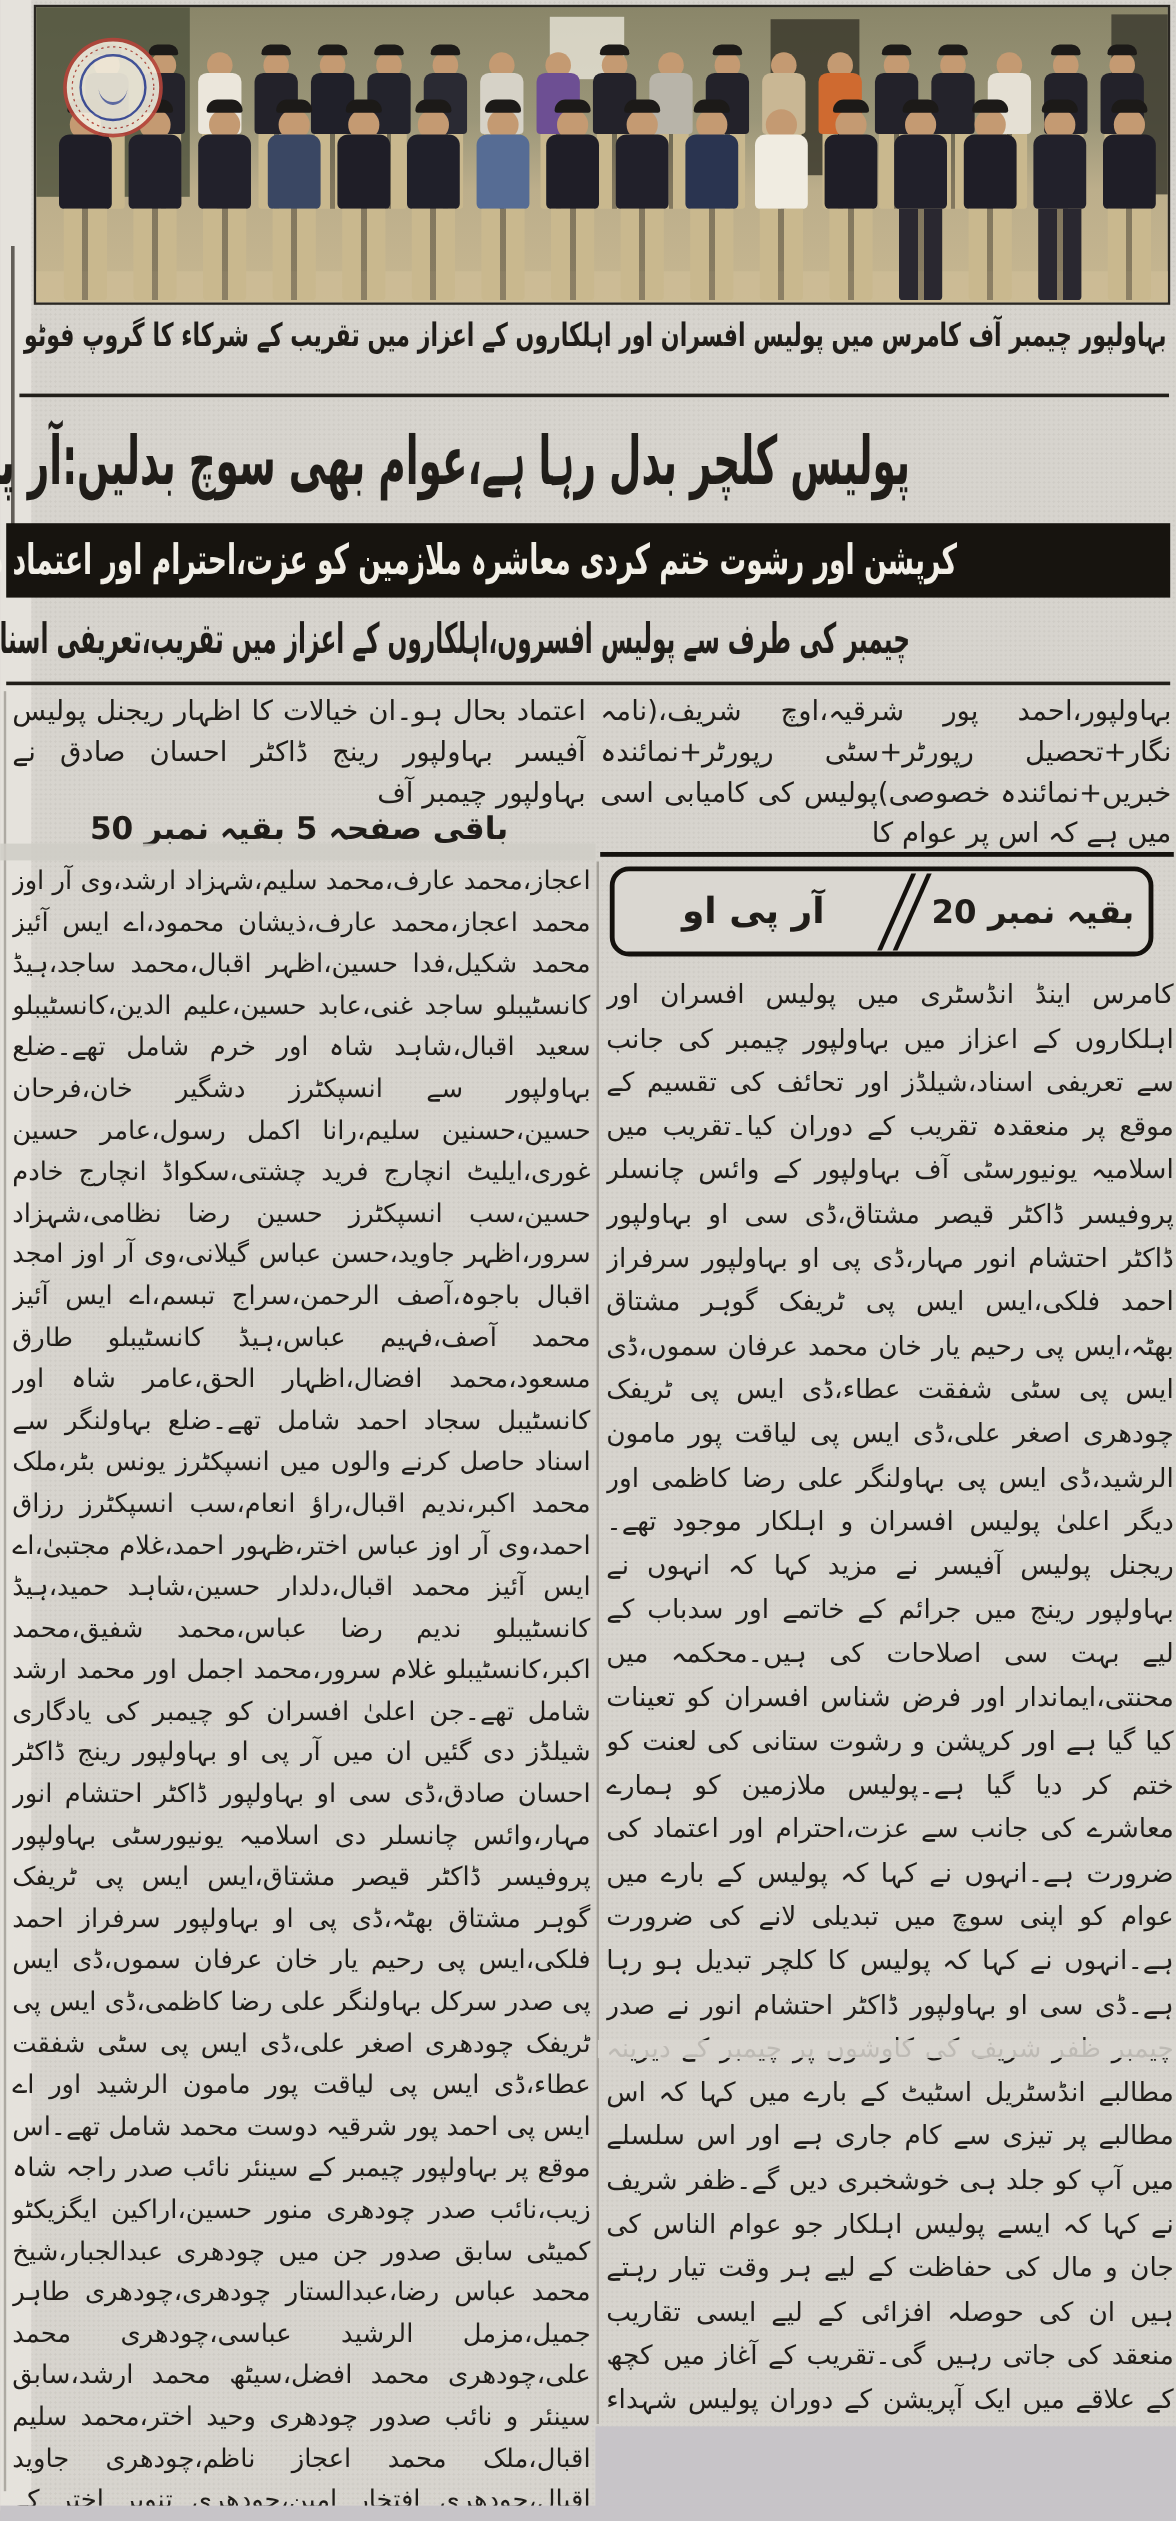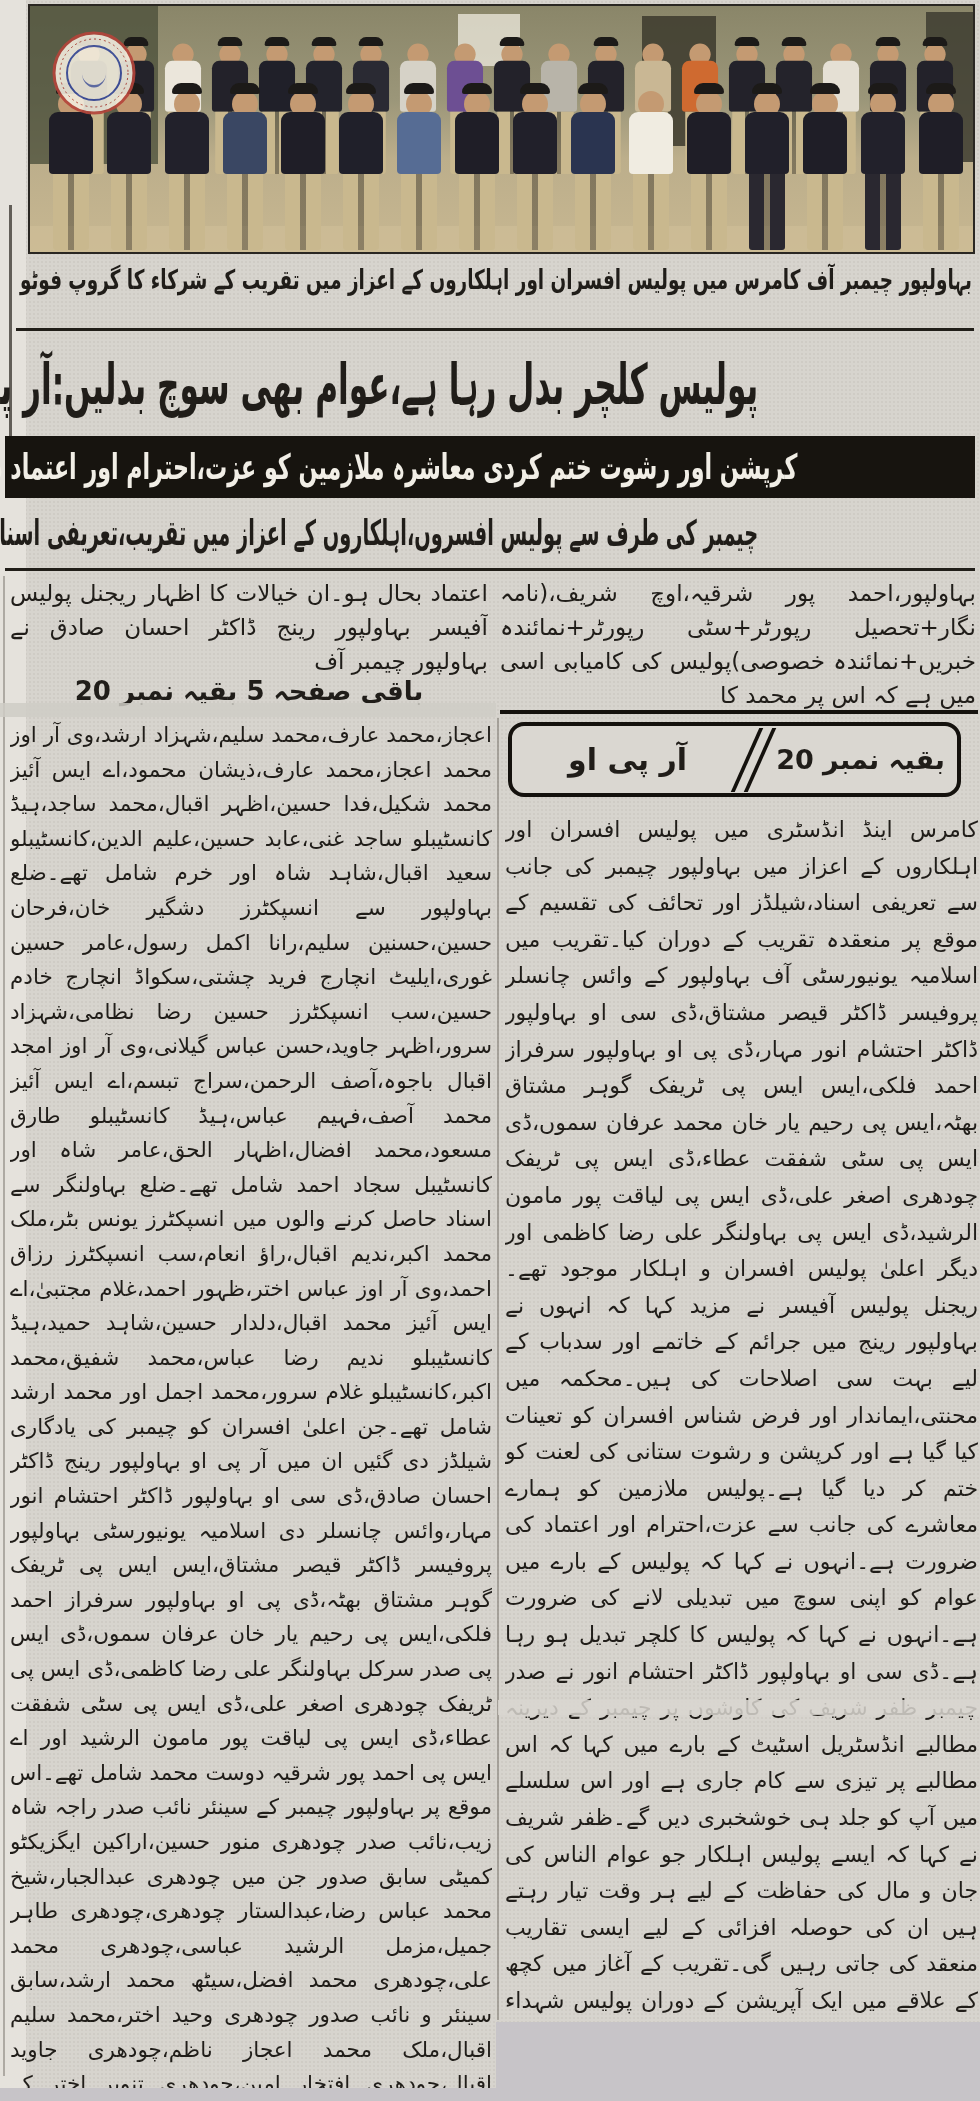--- a/index.html
+++ b/index.html
@@ -334,23 +334,23 @@
 
 <h1 class="abs headline fitline" style="margin: 0px; transform-origin: 50% 50%; transform: scaleX(0.556261);">پولیس کلچر بدل رہا ہے،عوام بھی سوچ بدلیں:آر پی او بہاولپور</h1>
 
 <div class="abs band">
   <span class="band-text fitline" style="transform-origin: 50% 50%; transform: scaleX(0.633573);">کرپشن اور رشوت ختم کردی معاشرہ ملازمین کو عزت،احترام اور اعتماد دے:احسان صادق</span>
 </div>
 
 <div class="abs subhead2 fitline" style="transform-origin: 50% 50%; transform: scaleX(0.553022);">چیمبر کی طرف سے پولیس افسروں،اہلکاروں کے اعزاز میں تقریب،تعریفی اسناد،شیلڈز،تحائف تقسیم</div>
 <div class="abs rule-subhead"></div>
 
-<div class="abs intro-right">بہاولپور،احمد پور شرقیہ،اوچ شریف،(نامہ نگار+تحصیل رپورٹر+سٹی رپورٹر+نمائندہ خبریں+نمائندہ خصوصی)پولیس کی کامیابی اسی میں ہے کہ اس پر محمد کا</div>
+<div class="abs intro-right">بہاولپور،احمد پور شرقیہ،اوچ شریف،(نامہ نگار+تحصیل رپورٹر+سٹی رپورٹر+نمائندہ خبریں+نمائندہ خصوصی)پولیس کی کامیابی اسی میں ہے کہ اس پر عوام کا</div>
 <div class="abs intro-left">اعتماد بحال ہو۔ان خیالات کا اظہار ریجنل پولیس آفیسر بہاولپور رینج ڈاکٹر احسان صادق نے بہاولپور چیمبر آف</div>
-<div class="abs intro-note">باقی صفحہ 5 بقیہ نمبر 20</div>
+<div class="abs intro-note">باقی صفحہ 5 بقیہ نمبر 50</div>
 <div class="abs rule-intro"></div>
 
 <div class="abs cont-box">
   <span class="cont-label">بقیہ نمبر 20</span>
   <span class="slashes">
     <span class="slash"></span>
       <span class="slash"></span>
   </span>
   <span class="cont-title">آر پی او</span>
 </div>

